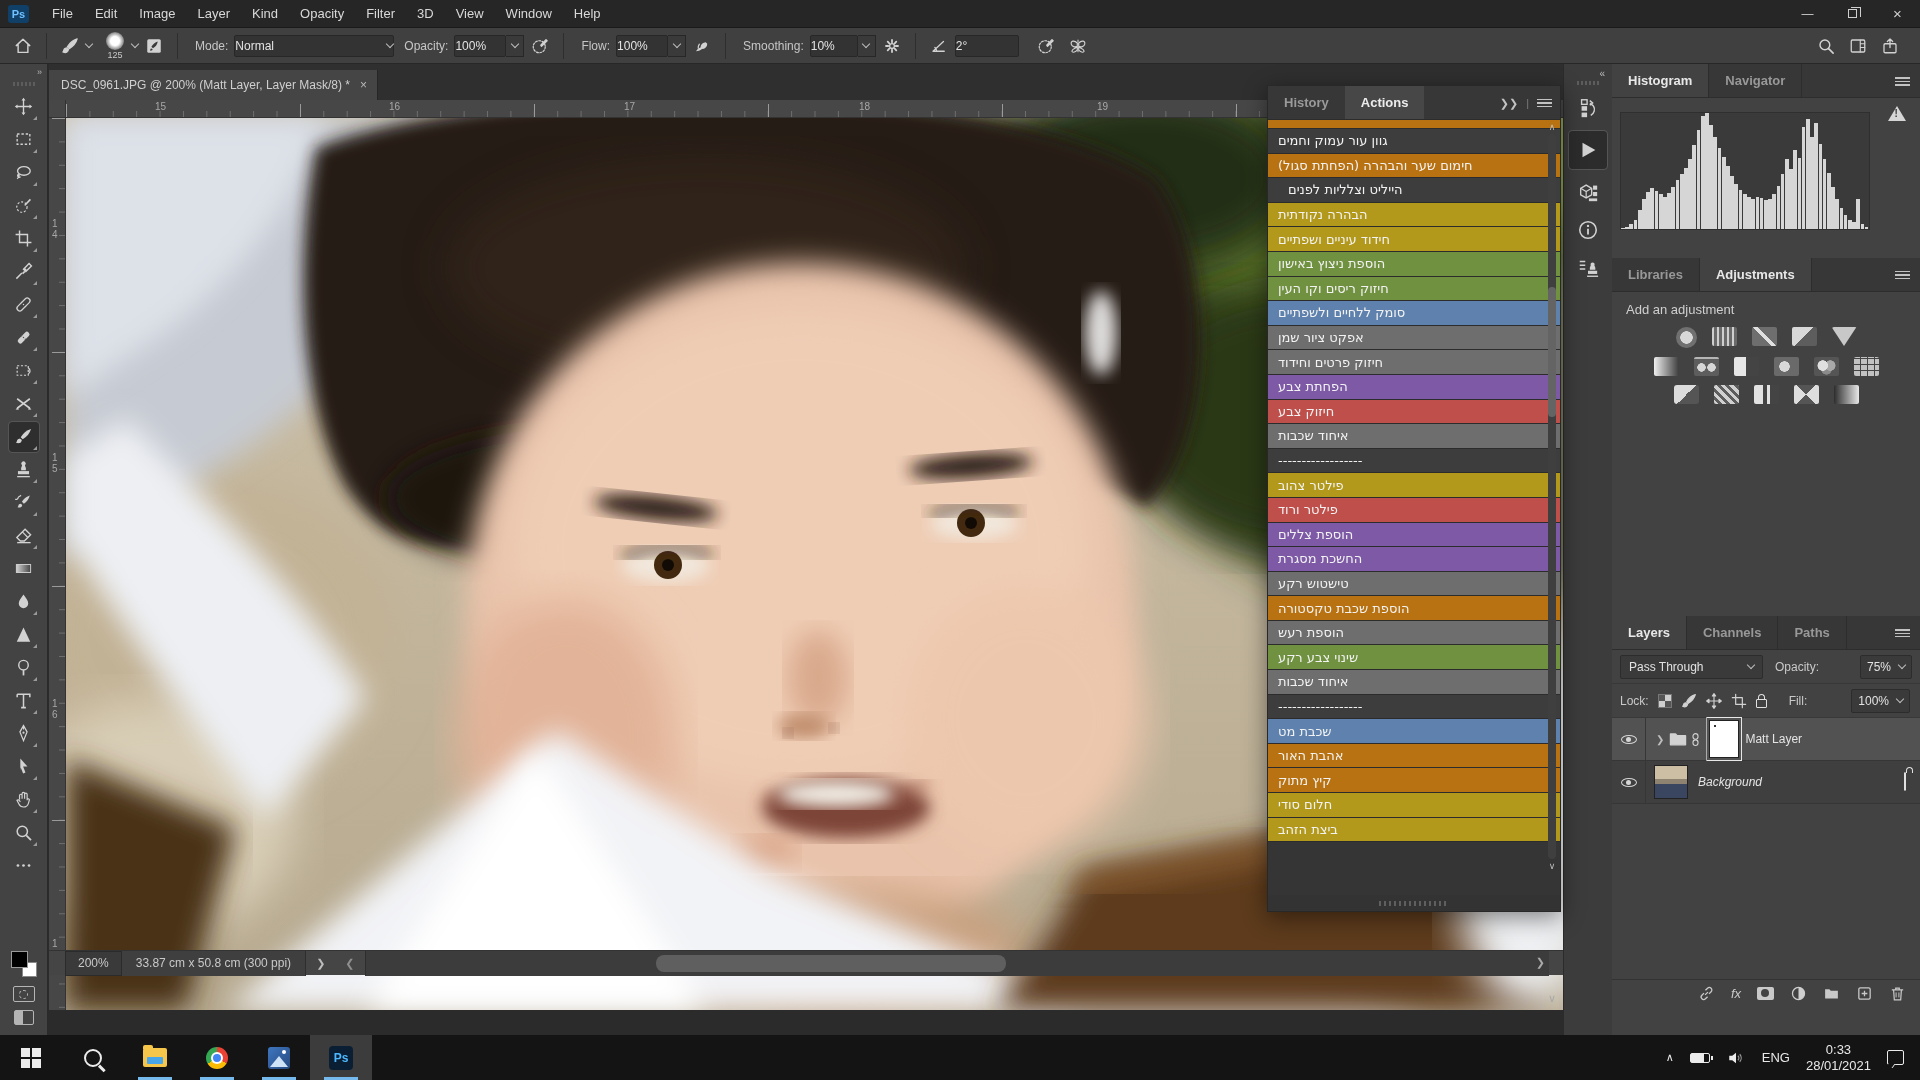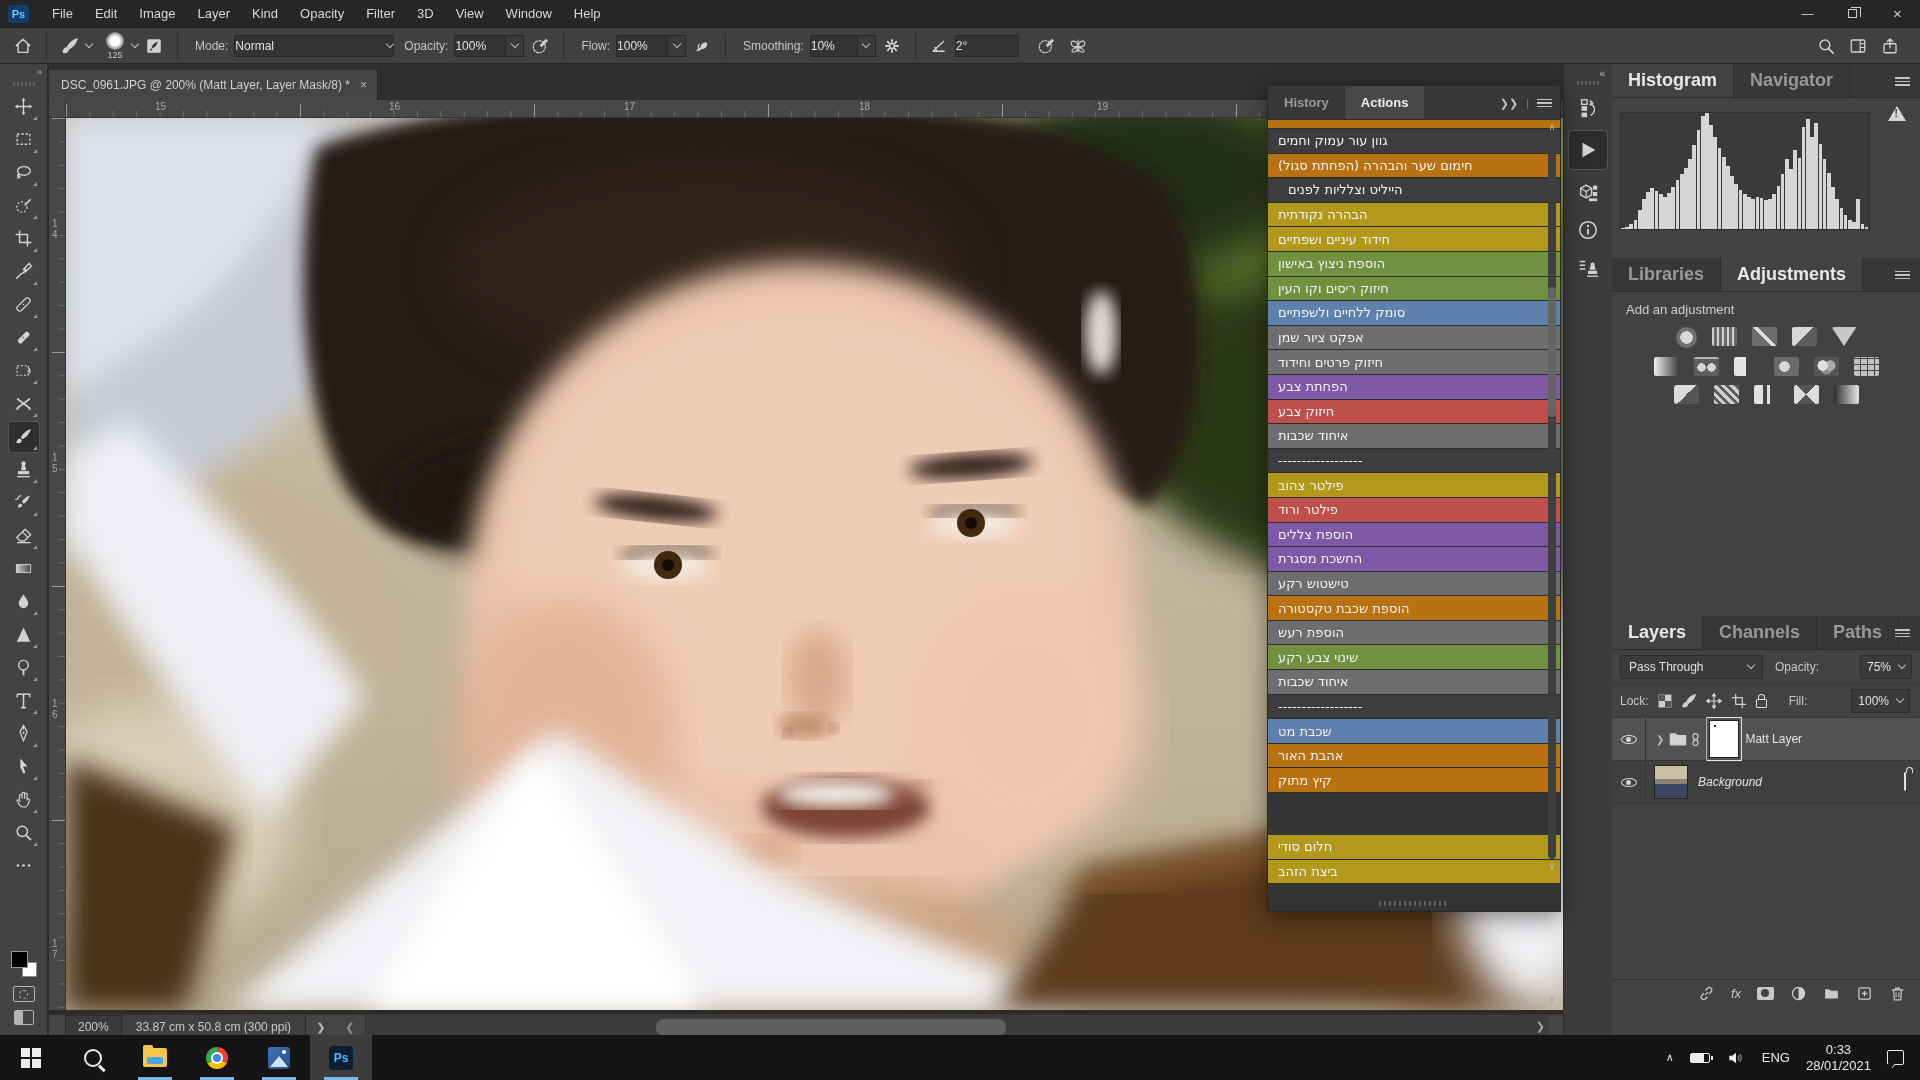--- a/index.html
+++ b/index.html
@@ -66,40 +66,40 @@
   .ruler-top .bgticks{position:absolute;inset:0;background-image:linear-gradient(90deg,#6e6e6e 0 1px,transparent 1px);background-size:23.4px 6px;background-repeat:repeat-x;background-position:0 bottom;}
   .ruler-top .bigticks{position:absolute;inset:0;background-image:linear-gradient(90deg,#9a9a9a 0 1px,transparent 1px);background-size:234px 13px;background-repeat:repeat-x;background-position:0 bottom;}
   .rt-num{position:absolute;top:1px;font-size:10px;color:#a8a8a8;}
   .ruler-left{position:absolute;left:49px;top:118px;width:17px;height:892px;background:#474747;border-right:1px solid #333;}
   .ruler-left .bgticks{position:absolute;inset:0;background-image:linear-gradient(#6e6e6e 0 1px,transparent 1px);background-size:6px 23.4px;background-repeat:repeat-y;background-position:right 0;}
   .ruler-left .bigticks{position:absolute;inset:0;background-image:linear-gradient(#9a9a9a 0 1px,transparent 1px);background-size:13px 234px;background-repeat:repeat-y;background-position:right 0;}
   .rl-num{position:absolute;left:3px;font-size:10px;color:#a8a8a8;line-height:11px;white-space:pre-line;}
   .canvas{position:absolute;left:66px;top:118px;width:1497px;height:892px;overflow:hidden;background:#c9bda7;}
 
   
-  .statusbar{position:absolute;left:49px;top:1014px;width:1514px;height:25px;background:#454545;display:flex;align-items:center;font-size:12px;color:#c9c9c9;border-top:1px solid #333;}
+  .statusbar{position:absolute;left:49px;top:950px;width:1514px;height:25px;background:#454545;display:flex;align-items:center;font-size:12px;color:#c9c9c9;border-top:1px solid #333;}
   .st-zoom{background:#3a3a3a;border:1px solid #2b2b2b;height:25px;display:flex;align-items:center;padding:0 12px;margin-left:16px;}
   .st-doc{background:#3f3f3f;height:25px;display:flex;align-items:center;padding:0 14px;border-right:1px solid #2e2e2e;}
   .st-chev{color:#bdbdbd;margin:0 10px;font-size:11px;}
   .hscroll{position:relative;flex:1;height:25px;background:#3c3c3c;margin-right:14px;border-left:1px solid #2e2e2e;}
   .hthumb{position:absolute;left:290px;top:4px;width:350px;height:17px;background:#5f5f5f;border-radius:8px;}
   .hscroll .arr{position:absolute;right:4px;top:5px;color:#a9a9a9;font-size:11px;}
 
   
   .dockstrip{position:absolute;left:1563px;top:64px;width:49px;height:971px;background:#3c3c3c;border-left:1px solid #2b2b2b;display:flex;flex-direction:column;align-items:center;}
   .ds-collapse{width:100%;text-align:right;padding:4px 8px 0 0;color:#bdbdbd;font-size:10px;letter-spacing:-1px;}
   .ds-icon{width:34px;height:30px;display:flex;align-items:center;justify-content:center;margin:4px 0;border-radius:3px;}
   .ds-icon svg{width:22px;height:22px;}
   .ds-icon.active{background:#2c2c2c;outline:1px solid #555;width:38px;height:38px;}
   .ds-icon.active svg{width:24px;height:24px;}
 
   
   .dock{position:absolute;left:1612px;top:64px;width:308px;height:971px;background:#424242;}
   .tabs-row{height:34px;background:#373737;display:flex;align-items:stretch;position:relative;border-bottom:1px solid #2d2d2d;}
-  .ptab{padding:0 16px;display:flex;align-items:center;font-size:18px;font-weight:bold;color:#989898;border-right:1px solid #2d2d2d;}
+  .ptab{padding:0 16px;display:flex;align-items:center;font-size:13px;font-weight:bold;color:#989898;border-right:1px solid #2d2d2d;}
   .ptab.active{background:#424242;color:#e8e8e8;}
   .menu-lines{position:absolute;right:10px;top:13px;width:15px;height:9px;background:repeating-linear-gradient(#c2c2c2 0 1.5px,transparent 1.5px 3.5px);}
 
   .hist-body{position:relative;height:160px;padding:14px 38px 10px 8px;}
   .hist-box{position:relative;width:250px;height:118px;background:#3a3a3a;border:1px solid #2f2f2f;display:flex;align-items:flex-end;overflow:hidden;}
   .hbar{flex:1;background:#d6d6d6;margin-right:0.5px;}
   .hist-warn{position:absolute;right:14px;top:8px;width:0;height:0;border-left:9px solid transparent;border-right:9px solid transparent;border-bottom:15px solid #d6d6d6;}
   .hist-warn:after{content:"!";position:absolute;left:-2.5px;top:2px;color:#3a3a3a;font-size:10px;font-weight:bold;}
 
   .adj-label{padding:10px 14px 6px;font-size:13px;color:#cfcfcf;}
@@ -1131,21 +1131,21 @@
         </div>
         <div class="act-row" style="background: rgb(94, 130, 173);">
           <span>שכבת מט</span>
         </div>
         <div class="act-row" style="background: rgb(184, 114, 17);">
           <span>אהבת האור</span>
         </div>
         <div class="act-row" style="background: rgb(184, 114, 17);">
           <span>קיץ מתוק</span>
         </div>
-        <div class="act-row" style="background: rgb(178, 153, 27); margin-top: 42px;">
+        <div class="act-row" style="background: rgb(178, 153, 27);">
           <span>חלום סודי</span>
         </div>
         <div class="act-row" style="background: rgb(178, 153, 27);">
           <span>ביצת הזהב</span>
         </div>
       </div>
     <div class="ap-scroll">
       <span class="sarr" style="top:0;">∧</span>
       <div class="track"></div>
       <div class="thumb"></div>

